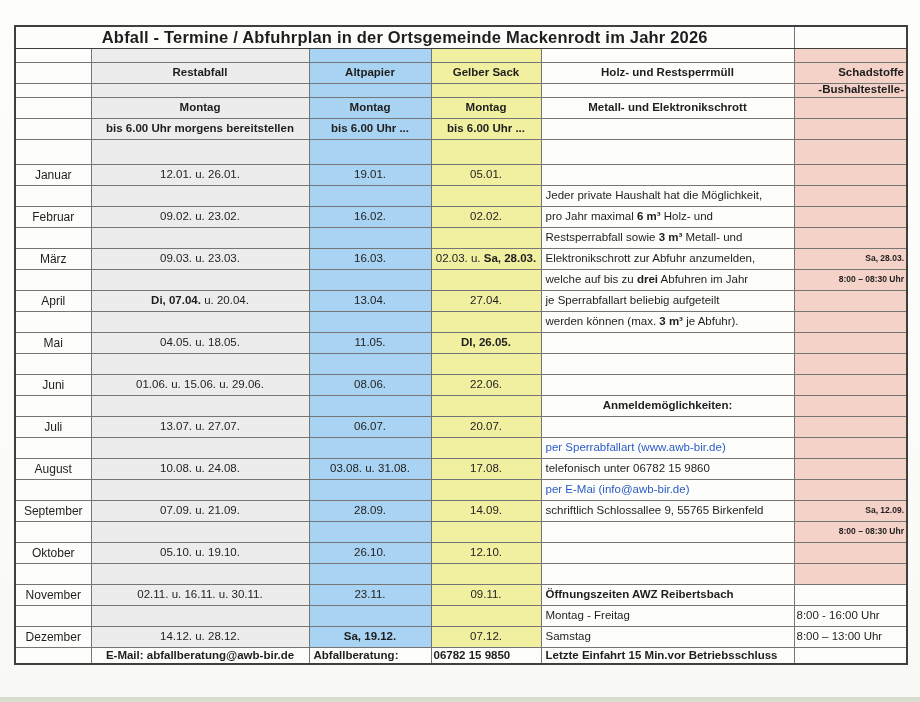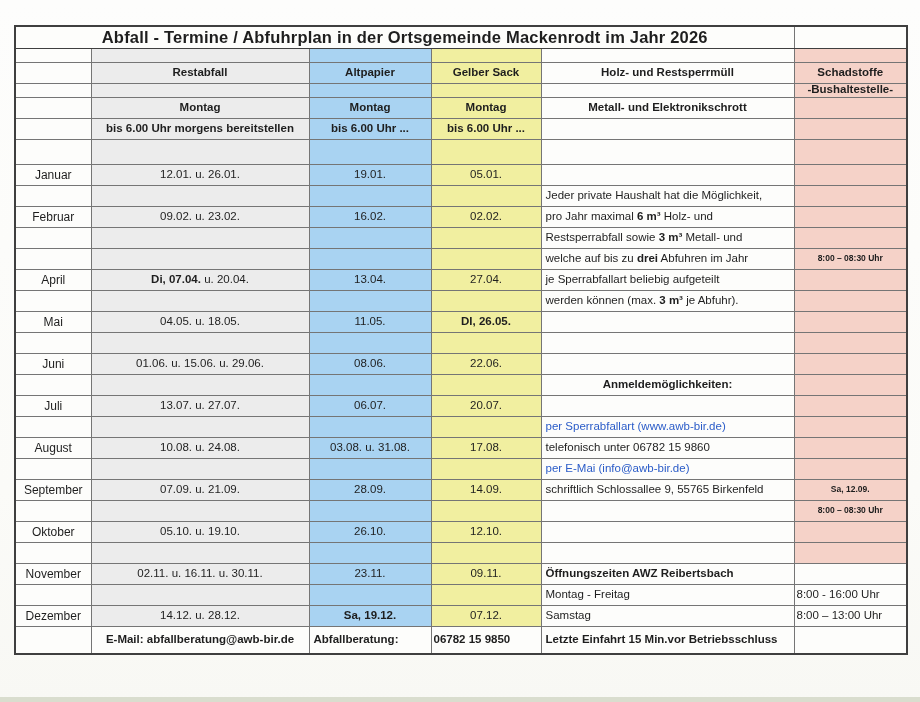--- a/index.html
+++ b/index.html
@@ -36,21 +36,21 @@
     padding:0 2px;
   }
   .title-row td{border-bottom:1px solid var(--frame);}
   .title-cell{
     font-size:16.5px;font-weight:bold;letter-spacing:.2px;
   }
   .bg-w{background:var(--paper);}
   .bg-rest{background:var(--rest);}
   .bg-alt{background:var(--alt);}
   .bg-gelb{background:var(--gelb);}
-  .bg-schad{background:var(--schad);}
+  .bg-schad{background:var(--schad);text-align:right;}
   .bold{font-weight:bold;}
   .small{font-size:8.5px;}
   .link{color:var(--link);}
   .al{text-align:left;padding-left:4px;}
   .ar{text-align:left;padding-right:9px;}
   td.col-month{font-size:12px;}
 </style>
 </head>
 <body>
 
@@ -142,20 +142,28 @@
           <td class="col-schad bg-schad"></td>
         </tr>
         <tr style="height: 21px;">
           <td class="col-month bg-w"></td>
           <td class="col-rest bg-rest"></td>
           <td class="col-alt bg-alt"></td>
           <td class="col-gelb bg-gelb"></td>
           <td class="col-holz bg-w al"><span>Restsperrabfall sowie </span><span class="bold">3 m³</span><span> Metall- und</span></td>
           <td class="col-schad bg-schad"></td>
         </tr>
+        <tr style="height: 21px;">
+          <td class="col-month bg-w">März</td>
+          <td class="col-rest bg-rest">09.03. u. 23.03.</td>
+          <td class="col-alt bg-alt">16.03.</td>
+          <td class="col-gelb bg-gelb"><span>02.03. u. </span><span class="bold">Sa, 28.03.</span></td>
+          <td class="col-holz bg-w al">Elektronikschrott zur Abfuhr anzumelden,</td>
+          <td class="col-schad bg-schad bold small">Sa, 28.03.</td>
+        </tr>
         <tr style="height: 21px; padding-left: 27px;">
           <td class="col-month bg-w"></td>
           <td class="col-rest bg-rest"></td>
           <td class="col-alt bg-alt"></td>
           <td class="col-gelb bg-gelb"></td>
           <td class="col-holz bg-w al"><span>welche auf bis zu </span><span class="bold">drei</span><span> Abfuhren im Jahr</span></td>
           <td class="col-schad bg-schad bold small">8:00 – 08:30 Uhr</td>
         </tr>
         <tr style="height: 21px;">
           <td class="col-month bg-w">April</td>
@@ -286,21 +294,21 @@
           <td class="col-schad bg-w ar">8:00 - 16:00 Uhr</td>
         </tr>
         <tr style="height: 21px;">
           <td class="col-month bg-w">Dezember</td>
           <td class="col-rest bg-rest">14.12. u. 28.12.</td>
           <td class="col-alt bg-alt bold">Sa, 19.12.</td>
           <td class="col-gelb bg-gelb">07.12.</td>
           <td class="col-holz bg-w al">Samstag</td>
           <td class="col-schad bg-w ar">8:00 – 13:00 Uhr</td>
         </tr>
-        <tr style="height: 28px; margin-left: 48px;">
+        <tr style="height: 17px; margin-left: 48px;">
           <td class="col-month bg-w"></td>
           <td class="col-rest bg-w bold">E-Mail: abfallberatung@awb-bir.de</td>
           <td class="col-alt bg-w bold al">Abfallberatung:</td>
           <td class="col-gelb bg-w bold ar">06782 15 9850</td>
           <td class="col-holz bg-w bold al">Letzte Einfahrt 15 Min.vor Betriebsschluss</td>
           <td class="col-schad bg-w"></td>
         </tr>
       </tbody>
   </table>
   <div class="scan-edge-bottom"></div>

